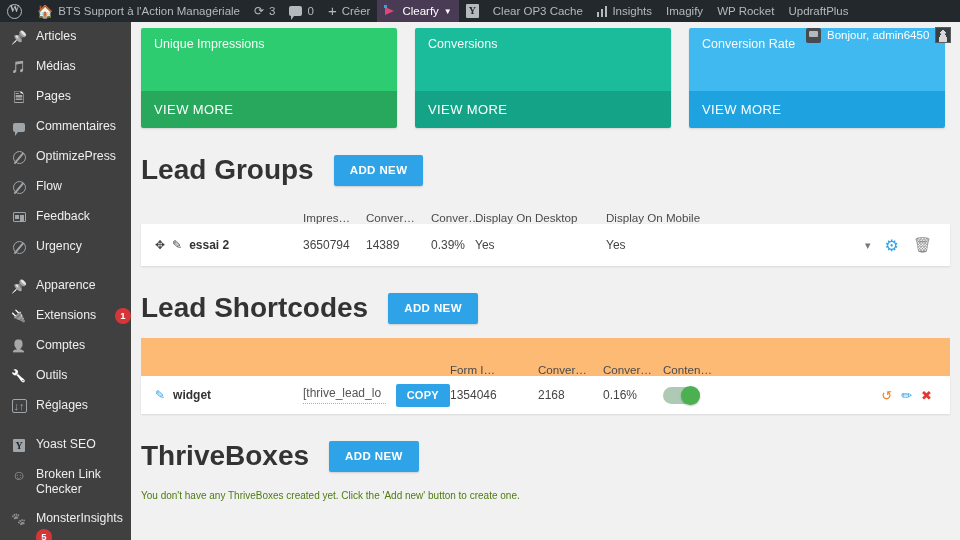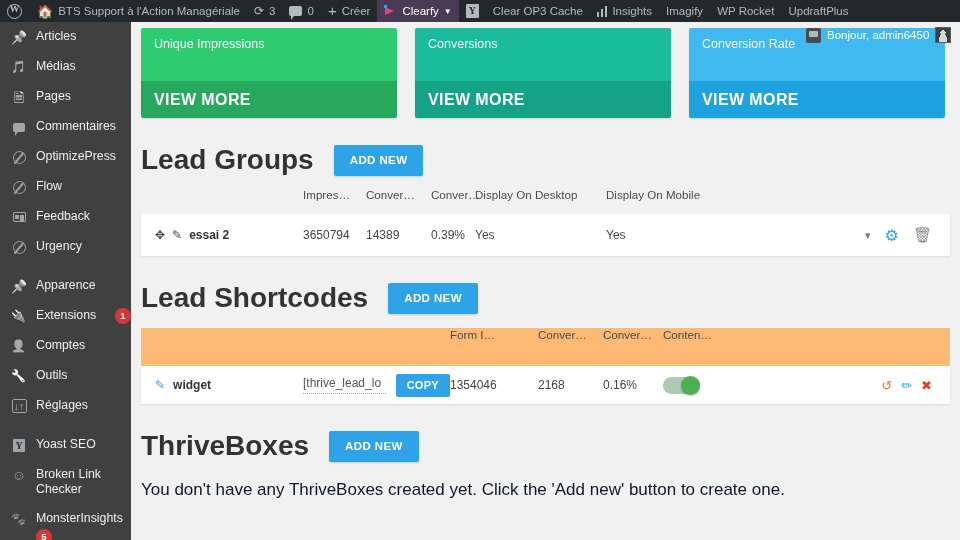--- a/index.html
+++ b/index.html
@@ -177,45 +177,45 @@
     background: #f1f1f1;
     overflow: hidden;
   }
 
   
   .cards { display: flex; gap: 18px; padding: 6px 12px 0 10px; }
   .card {
     width: 256px; border-radius: 2px; overflow: hidden;
     box-shadow: 0 1px 2px rgba(0,0,0,.12);
   }
-  .card-top { height: 53px; padding: 9px 13px; }
+  .card-top { height: 63px; padding: 9px 13px; }
   .card-title { color: #fff; font-size: 12.5px; opacity: .95; }
   .card-btn {
     height: 37px; display: flex; align-items: center; padding: 0 13px;
-    color: #fff; font-size: 16px; font-weight: bold; letter-spacing: .4px;
+    color: #fff; font-size: 13px; font-weight: normal; letter-spacing: .4px;
     cursor: pointer;
   }
 
   
   .sec-head {
     display: flex; align-items: center; gap: 20px;
     padding: 26px 0 0 10px;
   }
   .sec-title { font-size: 28px; color: #333; font-weight: bold; }
   .add-new {
     background: #2ea3e8; color: #fff; border: none;
     font-size: 11.5px; font-weight: bold; letter-spacing: .4px;
     padding: 0 16px; height: 31px; border-radius: 2px; cursor: pointer;
     font-family: "Liberation Sans", sans-serif;
     box-shadow: 0 1px 2px rgba(0,0,0,.15);
   }
 
   
   .tbl { margin: 12px 10px 0 10px; font-size: 12px; color: #444; }
-  .tbl-head { display: flex; align-items: flex-start; height: 26px; }
+  .tbl-head { display: flex; align-items: flex-end; height: 26px; }
   .tbl-head.grey { background: #fdba74; height: 38px; margin-top: 14px; }
   .tbl-row {
     display: flex; align-items: center; height: 38px;
     background: #fff; box-shadow: 0 1px 2px rgba(0,0,0,.10);
   }
   .tbl-row.tall { height: 42px; }
   .th { color: #4b4b4b; font-size: 11.6px; white-space: nowrap; }
   .td { white-space: nowrap; }
 
   
@@ -263,21 +263,21 @@
   }
   .toggle .knob {
     position: absolute; right: 0; top: -1px;
     width: 19px; height: 19px; border-radius: 50%; background: #4caf50;
     box-shadow: 0 1px 2px rgba(0,0,0,.25);
   }
   .ic-undo { color: #f07d1d; font-size: 13px; cursor: pointer; }
   .ic-docedit { color: #2ea3e8; font-size: 13px; cursor: pointer; }
   .ic-docdel { color: #e23b2e; font-size: 13px; cursor: pointer; }
 
-  .empty-msg { padding: 18px 0 0 10px; font-size: 17px; color: #0f172a; }
+  .empty-msg { padding: 18px 0 0 10px; font-size: 10px; color: #4d7c0f; }
 </style>
 </head>
 <body>
 
 <div id="adminbar">
   <div class="ab-item logo">
     <span class="wp-logo"></span>
   </div>
   <div class="ab-item">
     <span class="home-ico">🏠</span>

